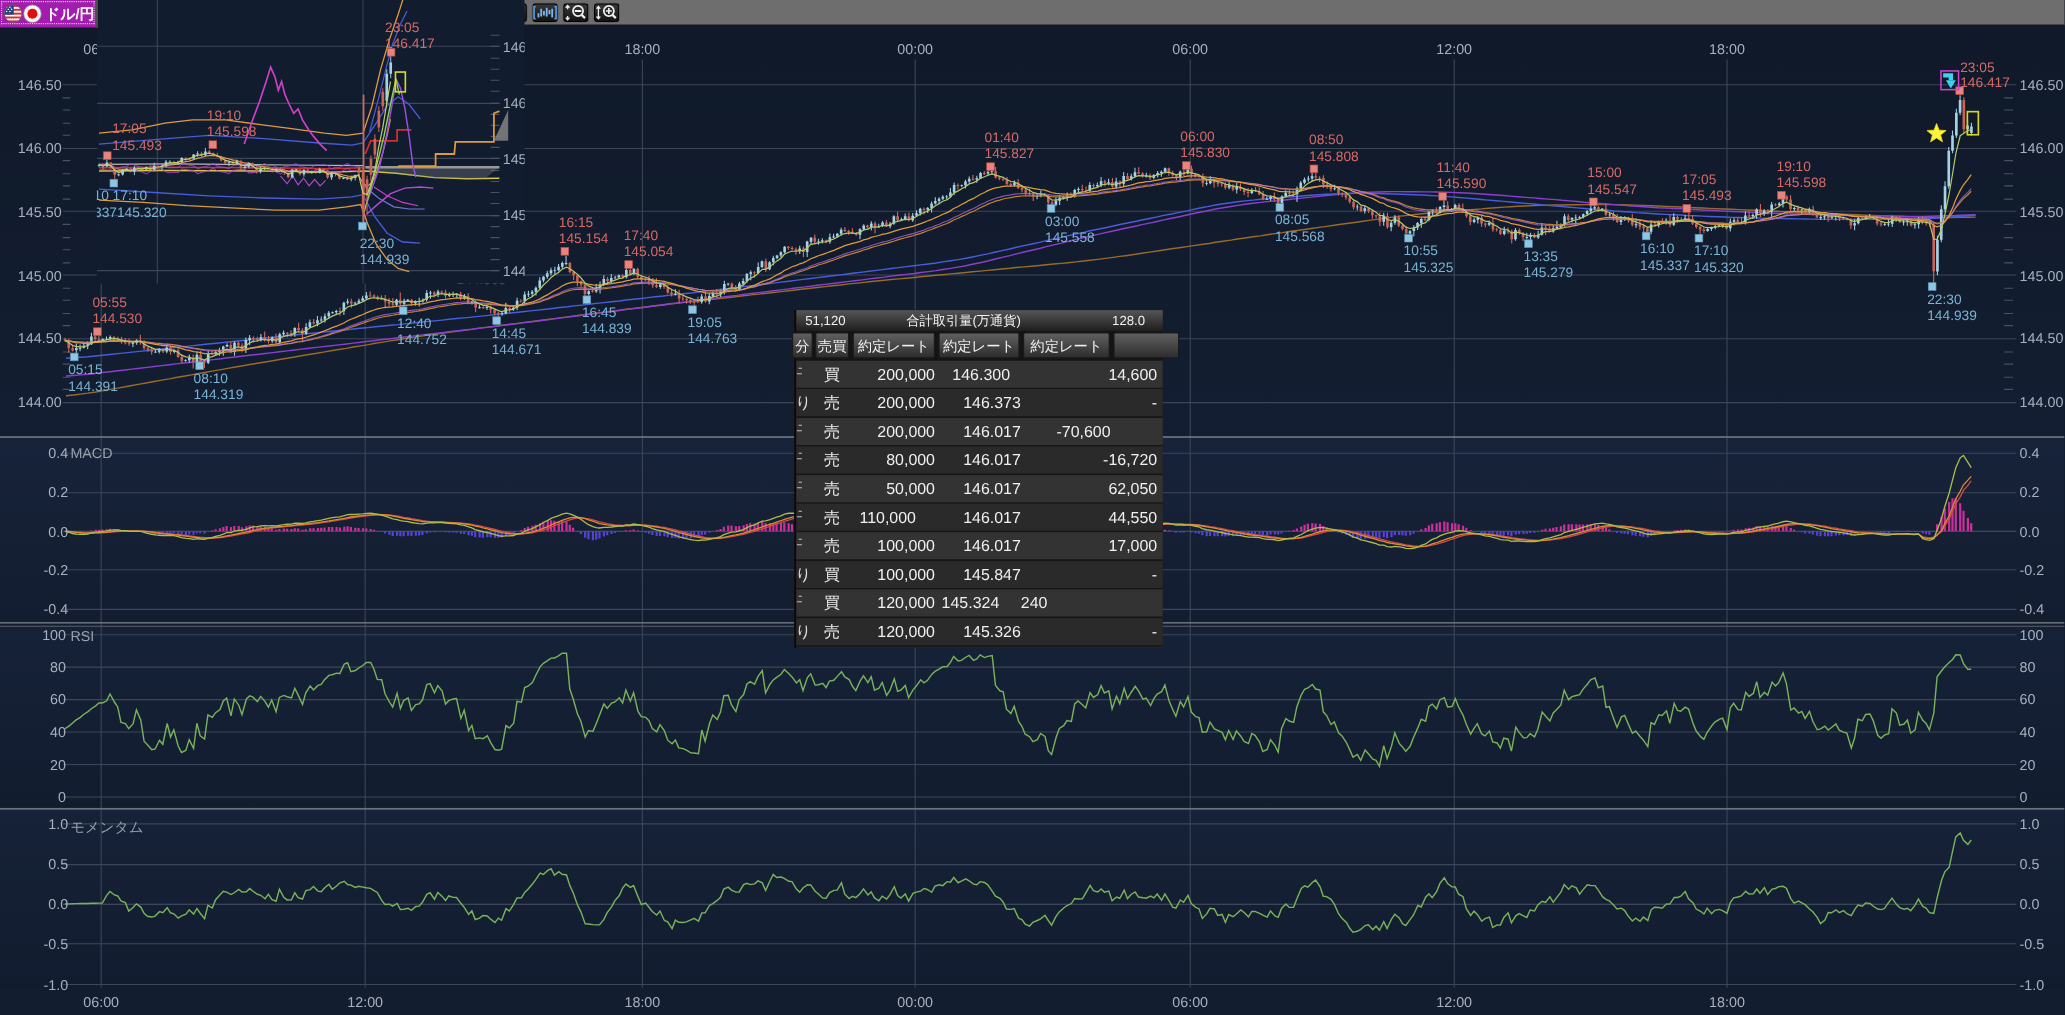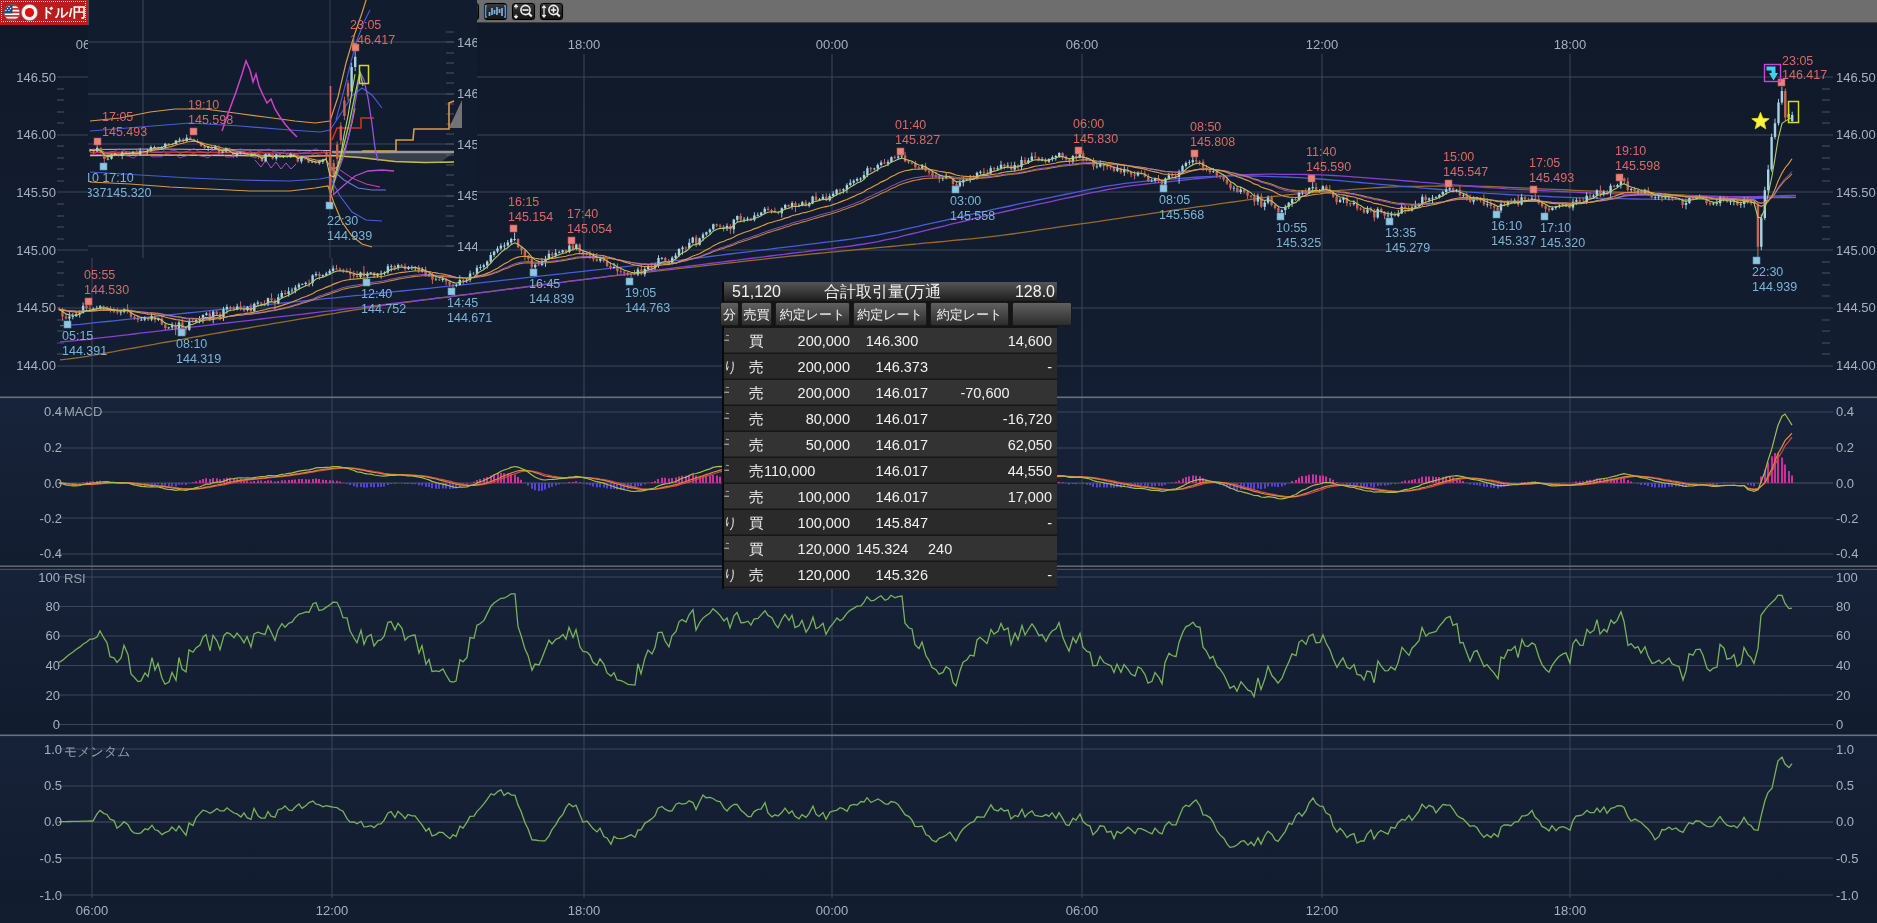--- a/index.html
+++ b/index.html
@@ -1,22 +1,22 @@
 <!DOCTYPE html>
 <html><head><meta charset="utf-8"><style>
 *{margin:0;padding:0;box-sizing:border-box}
 body{width:1877px;height:923px;background:#111b2d;font-family:"Liberation Sans",sans-serif;overflow:hidden;position:relative}
 #toolbar{position:absolute;left:0;top:0;width:1877px;height:23px;background:#6e6e6e;border-bottom:1px solid #3a3a3a}
 .tbtn{position:absolute;top:1.5px;width:25px;height:19px;background:linear-gradient(#3a3a3a,#111);border:1px solid #666;border-radius:4px;box-shadow:inset 0 0 0 1px #000}
-#tab{position:absolute;left:0;top:0;width:89px;height:25px;background:#b91c1c;border-right:2px solid #4c4c4c;z-index:5}
+#tab{position:absolute;left:0;top:0;width:89px;height:25px;background:#a21caf;border-right:2px solid #4c4c4c;z-index:5}
 #tab:before{content:"";position:absolute;left:1px;top:1px;right:1px;bottom:3px;border:1px dotted #d8d8d8}
 #tabtext{position:absolute;left:41px;top:4px;color:#fff;font-size:13.5px;font-weight:bold;white-space:nowrap}
 svg{position:absolute;left:0;top:0}
 #otable{position:absolute;left:722px;top:282px;width:335px;height:307px;background:#262626;border-left:2px solid #0a0a0a;z-index:6;color:#f0f0f0}
-#ttl{height:19px;background:linear-gradient(#555,#1e1e1e);font-size:16px;line-height:19px;position:relative}
+#ttl{height:19px;background:linear-gradient(#555,#1e1e1e);font-size:12px;line-height:19px;position:relative}
 #thead{height:27px;background:#141414;position:relative}
 .hc{position:absolute;top:1px;height:24px;background:linear-gradient(#606060,#2d2d2d);border:1px solid #1a1a1a;border-radius:2px;color:#f2f2f2;font-size:13px;text-align:center;line-height:24px}
 .tr{height:26px;position:relative;font-size:14.5px;line-height:26px;box-shadow:inset 0 -1.5px 0 #161616}
 .r0{background:#333333}.r1{background:#2a2a2a}
 .cell{position:absolute;top:0;height:26px}
 </style></head><body>
 <div id="toolbar">
  <div class="tbtn" style="left:471px;width:9px;border-radius:0 4px 4px 0"></div>
  <div class="tbtn" style="left:483px">
   <svg width="23" height="17" style="position:relative;top:0;left:0">
@@ -356,21 +356,21 @@
         <circle cx="29.5" cy="12.5" r="4.6" fill="#dd1111"></circle>
       </g>
   <circle cx="29.5" cy="12.5" r="8" fill="none" stroke="#999" stroke-width="0.7"></circle>
  </svg>
  <div id="tabtext">ドル/円</div>
 </div>
 <div id="otable">
  <div id="ttl">
       <span style="position:absolute;left:8px">51,120</span>
       <span style="position:absolute;left:100px;width:135px;">合計取引量(万通貨)</span>
-      <span style="position:absolute;right:2px">128.0</span>
+      <span style="position:absolute;right:16px">128.0</span>
     </div>
  <div id="thead">
   <div class="hc" style="left:-4px;width:19px">分</div>
   <div class="hc" style="left:17px;width:31px">売買</div>
   <div class="hc" style="left:51px;width:75px">約定レート</div>
   <div class="hc" style="left:129px;width:74px">約定レート</div>
   <div class="hc" style="left:206px;width:79px">約定レート</div>
   <div class="hc" style="left:288px;width:60px"></div>
  </div>
 <div class="tr r0">
@@ -404,21 +404,21 @@
 <div class="tr r0">
       <span class="cell" style="left:0;width:5px;overflow:hidden;color:#bbb">干</span>
       <span class="cell" style="left:25px;width:16px">売</span>
       <span class="cell" style="left:40px;width:86px;text-align:right">50,000</span>
       <span class="cell" style="left:132px;width:72px;text-align:right">146.017</span>
       <span class="cell" style="left:204px;width:124px;text-align:right">62,050</span>
     </div>
 <div class="tr r1">
       <span class="cell" style="left:0;width:5px;overflow:hidden;color:#bbb">干</span>
       <span class="cell" style="left:25px;width:16px">売</span>
-      <span class="cell" style="left:40px;width:86px;text-align:left">110,000</span>
+      <span class="cell" style="left:40px;width:86px;text-align:center">110,000</span>
       <span class="cell" style="left:132px;width:72px;text-align:right">146.017</span>
       <span class="cell" style="left:204px;width:124px;text-align:right">44,550</span>
     </div>
 <div class="tr r0">
       <span class="cell" style="left:0;width:5px;overflow:hidden;color:#bbb">干</span>
       <span class="cell" style="left:25px;width:16px">売</span>
       <span class="cell" style="left:40px;width:86px;text-align:right">100,000</span>
       <span class="cell" style="left:132px;width:72px;text-align:right">146.017</span>
       <span class="cell" style="left:204px;width:124px;text-align:right">17,000</span>
     </div>

